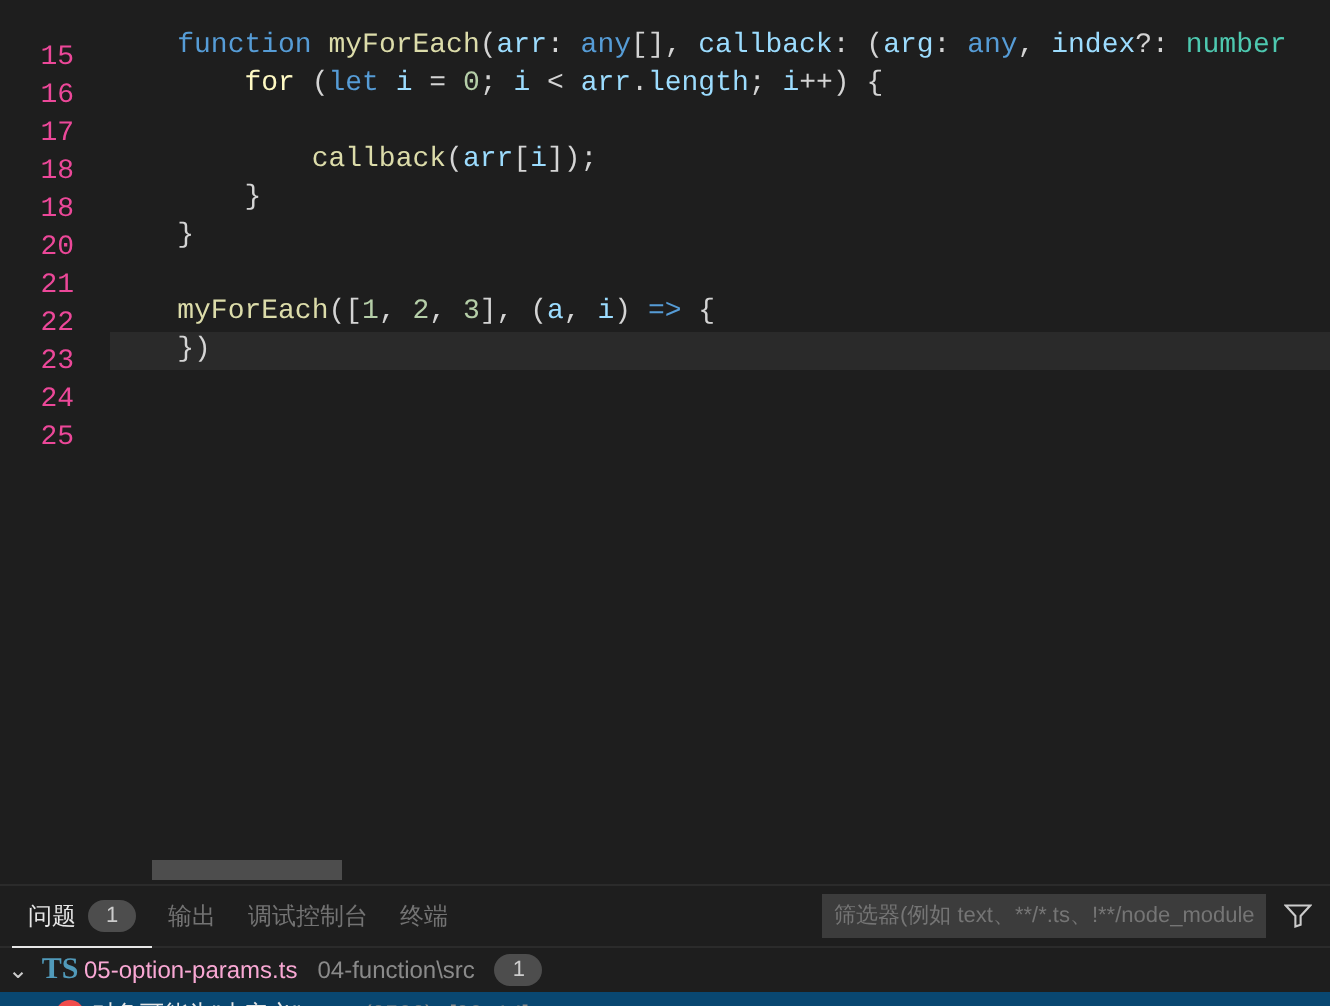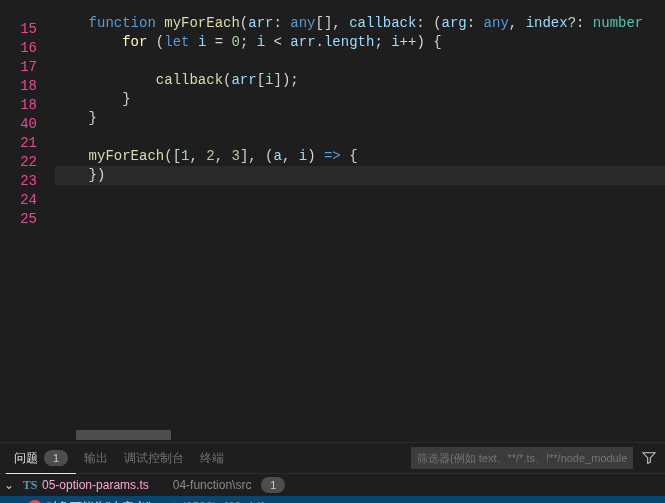--- a/index.html
+++ b/index.html
@@ -24,41 +24,41 @@
 .tab{padding:0 8px;color:#737373;cursor:pointer;display:flex;align-items:center;gap:6px;height:30px}
 .tab.active{color:#e7e7e7;border-bottom:1px solid #e7e7e7;margin-bottom:-1px}
 .badge{display:inline-flex;align-items:center;justify-content:center;min-width:16px;height:16px;border-radius:8px;background:#4d4d4d;color:#ccc;font-size:11px;padding:0 4px}
 .filter{margin-left:auto;display:flex;align-items:center;gap:6px}
 .filter input{background:#3c3c3c;border:none;color:#ccc;height:22px;width:210px;padding:0 6px;font-size:11px;outline:none}
 .filter .ficon{width:20px;height:22px;display:flex;align-items:center;justify-content:center;cursor:pointer;color:#ccc}
 .problems{height:30px;overflow:hidden}
 .prow{display:flex;align-items:center;height:22px;padding-left:4px;gap:4px}
 .prow.file{color:#ccc}
 .prow.file .fname{color:#f9a8d4}
-.prow.file .path{color:#8a8a8a;margin-left:20px}
+.prow.file .path{color:#8a8a8a;margin-left:6px}
 .prow.err-row{padding-left:28px;background:#094771}
 .chev{width:14px;color:#ccc}
 .ico{width:16px;height:16px;display:inline-flex;align-items:center;justify-content:center}
-.ico.ts{font-size:12px;color:#519aba;font-weight:bold;font-family:Consolas}
+.ico.ts{font-size:15px;color:#519aba;font-weight:bold;font-family:Consolas}
 .errdot{width:14px;height:14px;border-radius:50%;background:#f14c4c;color:#1e1e1e;display:inline-flex;align-items:center;justify-content:center;font-size:10px;font-weight:bold}
 .errmsg{color:#e7e7e7}
 .errcode{color:#8a8a8a;margin-left:6px}
 .errloc{color:#8a8a8a;margin-left:4px}
 </style>
 </head>
 <body>
 
 <div class="editor">
   <div class="gutter" id="gutter">
       <div>15</div>
       <div>16</div>
       <div>17</div>
       <div>18</div>
       <div>18</div>
-      <div>40</div>
+      <div>20</div>
       <div>21</div>
       <div>22</div>
       <div>23</div>
       <div>24</div>
       <div>25</div>
     </div>
   <div class="code" id="code">
       <div class="line"><span>    </span><span class="k">function </span><span class="fn">myForEach</span><span class="p">(</span><span class="v">arr</span><span class="p">: </span><span class="k">any</span><span class="p">[], </span><span class="v">callback</span><span class="p">: (</span><span class="v">arg</span><span class="p">: </span><span class="k">any</span><span class="p">, </span><span class="v">index</span><span class="p">?: </span><span class="t">number</span></div>
       <div class="line"><span>    </span><span class="p">    </span><span class="kc">for</span><span class="p"> (</span><span class="k">let</span><span class="p"> </span><span class="v">i</span><span class="p"> = </span><span class="n">0</span><span class="p">; </span><span class="v">i</span><span class="p"> &lt; </span><span class="v">arr</span><span class="p">.</span><span class="v">length</span><span class="p">; </span><span class="v">i</span><span class="p">++) {</span></div>
       <div class="line"><span>    </span><span class="p">        </span></div>

